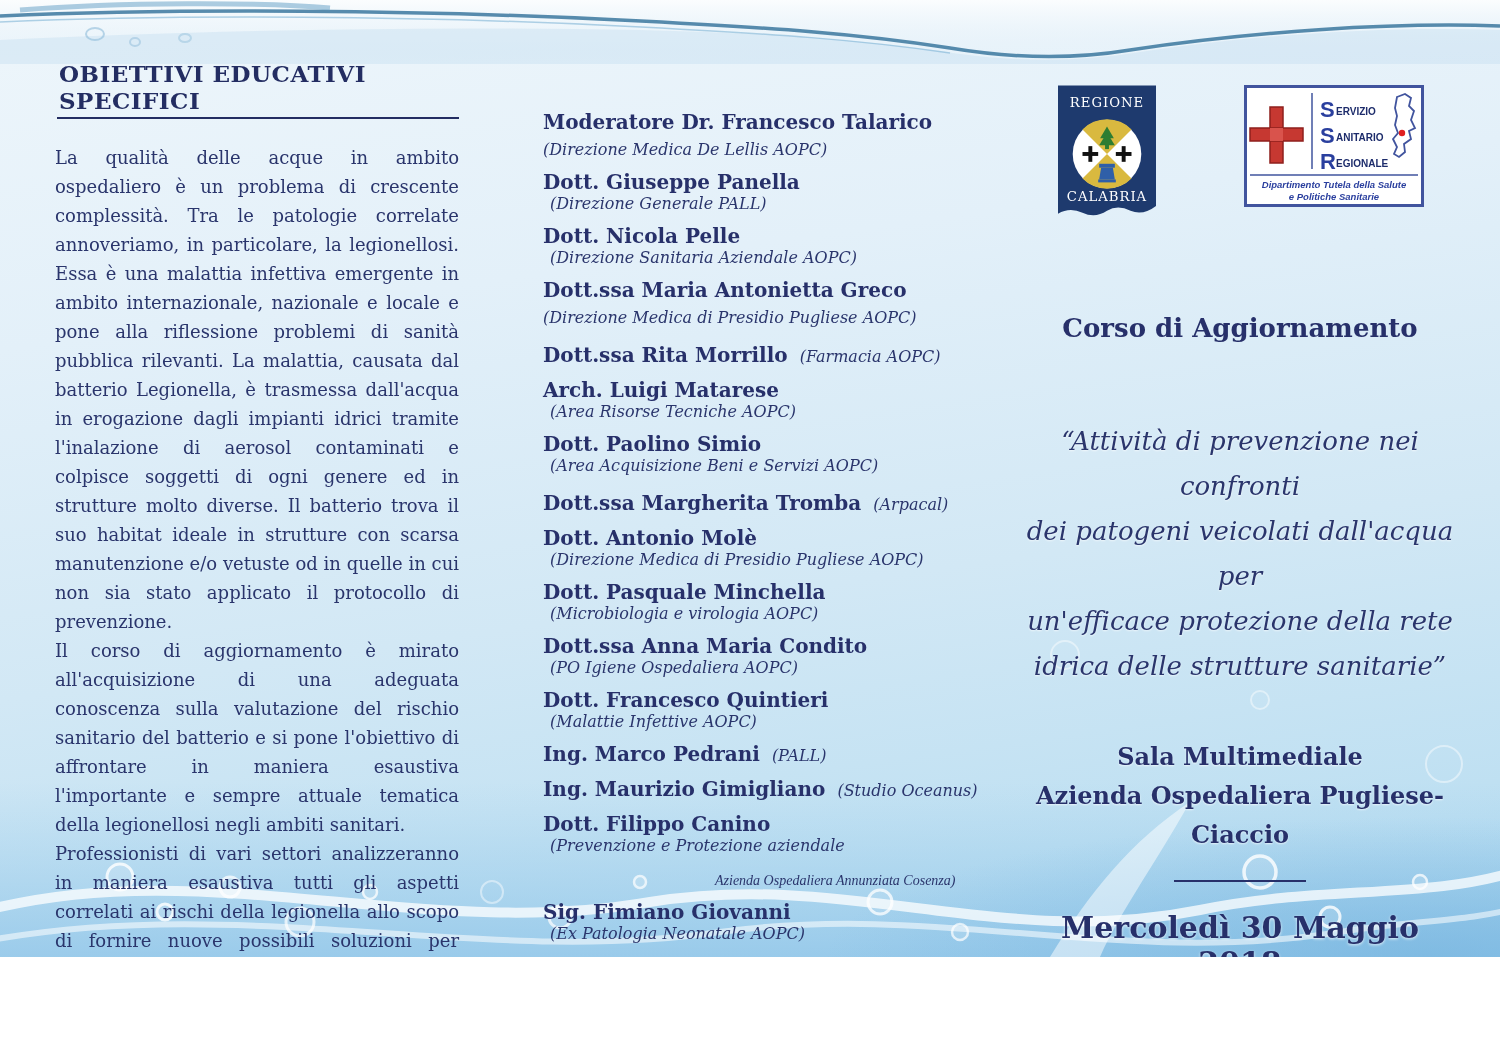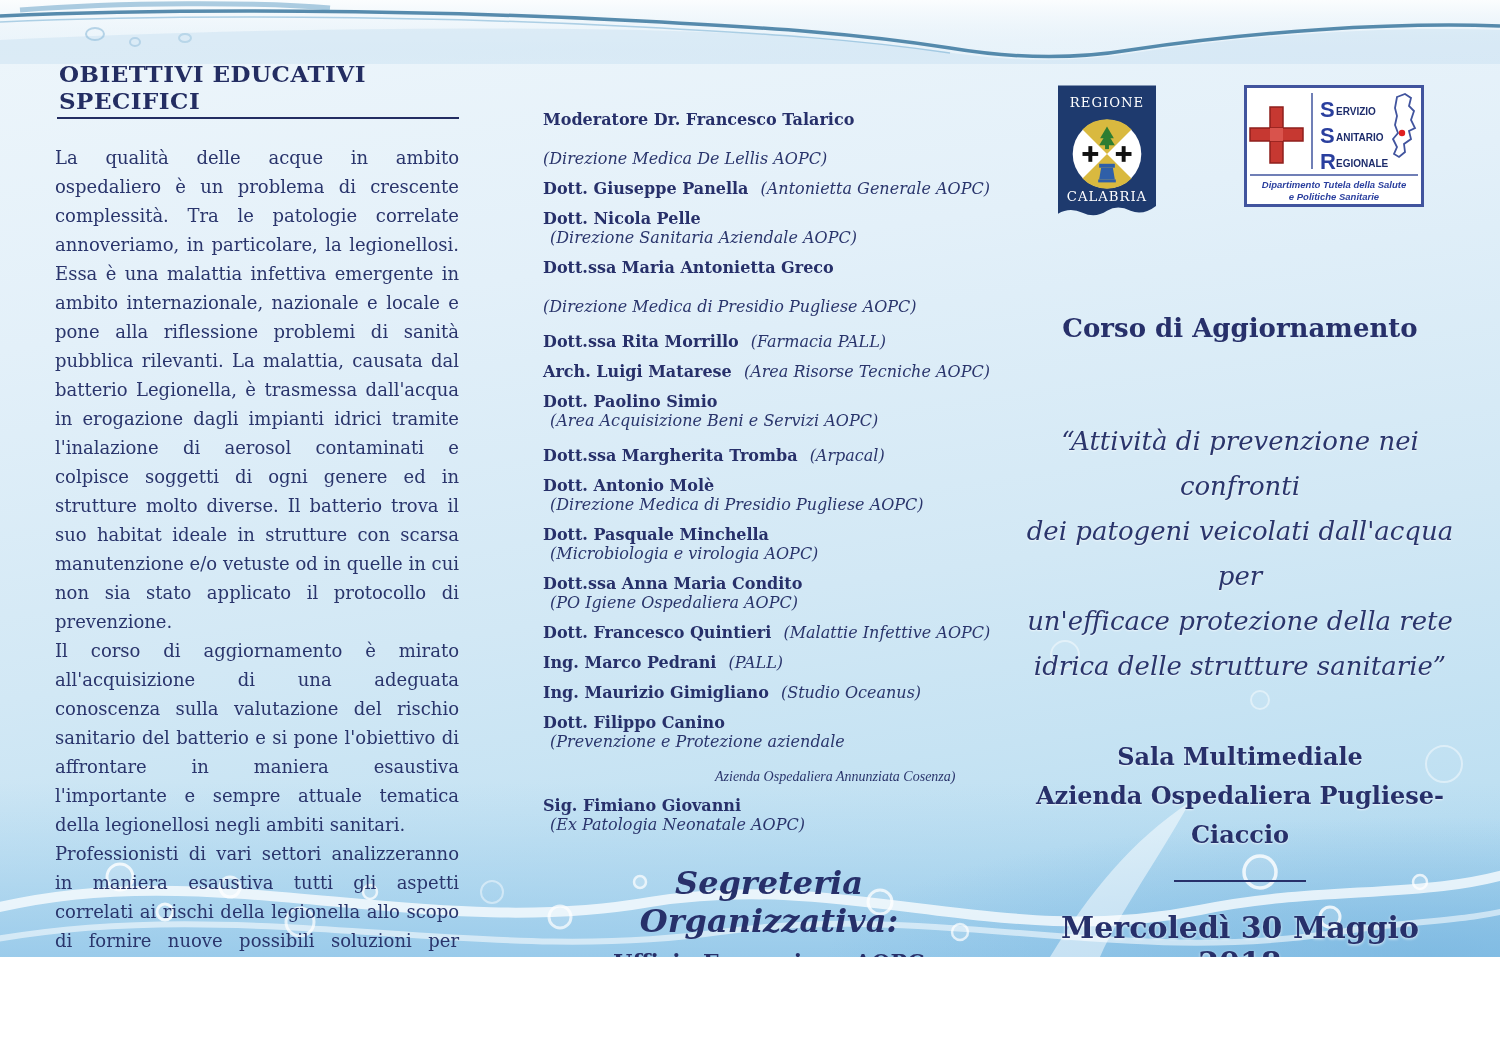--- a/index.html
+++ b/index.html
@@ -23,23 +23,23 @@
     display:inline-block;font-size:23px;font-weight:bold;color:#232d62;
     letter-spacing:.5px;border-bottom:2px solid #232d62;padding:0 4px 3px 2px;
     margin-left:2px;
   }
   .body-text{margin-top:24px;font-size:18px;line-height:29px;text-align:justify;color:#2a356c;}
   .body-text p{margin:0;}
 
   
   .panel-middle{left:543px;top:110px;width:452px;}
   .speaker{margin-bottom:11px;}
-  .speaker .name{font-weight:bold;font-size:16px;color:#27306a;}
+  .speaker .name{font-weight:bold;font-size:20px;color:#27306a;}
   .speaker .aff{font-style:italic;font-size:16px;color:#2a356c;margin-left:7px;white-space:nowrap;}
-  .speaker.block .aff{display:block;margin-left:0;margin-top:20px;white-space:normal;}
+  .speaker.block .aff{display:block;margin-left:0;margin-top:6px;white-space:normal;}
   .speaker .aff2{display:block;font-style:italic;font-size:14px;color:#2a356c;padding-left:172px;margin-top:18px;font-family:Liberation Serif, serif;}
   .speaker.gap-top{margin-top:16px;}
   .secretariat{margin-top:30px;text-align:center;}
   .sec-title{font-style:italic;font-weight:bold;font-size:32px;color:#27306a;}
   .sec-line1{font-weight:bold;font-size:22px;color:#27306a;margin-top:9px;}
   .sec-line2{font-weight:bold;font-size:20px;color:#27306a;margin-top:5px;}
 
   
   .panel-right{left:1020px;top:85px;width:440px;text-align:center;}
   .r-logo-row{display:flex;justify-content:space-between;align-items:flex-start;padding:0 36px 0 38px;}
@@ -119,33 +119,33 @@
   </div>
 
   <div class="panel panel-middle">
 
     <div class="speaker block">
       <span class="name">Moderatore Dr. Francesco Talarico</span>
       <span class="aff">(Direzione Medica De Lellis AOPC)</span>
     </div>
     <div class="speaker">
       <span class="name">Dott. Giuseppe Panella</span>
-      <span class="aff">(Antonietta Generale AOPC)</span>
+      <span class="aff">(Direzione Generale PALL)</span>
     </div>
     <div class="speaker">
       <span class="name">Dott. Nicola Pelle</span>
       <span class="aff">(Direzione Sanitaria Aziendale AOPC)</span>
     </div>
     <div class="speaker block">
       <span class="name">Dott.ssa Maria Antonietta Greco</span>
       <span class="aff">(Direzione Medica di Presidio Pugliese AOPC)</span>
     </div>
     <div class="speaker gap-top">
       <span class="name">Dott.ssa Rita Morrillo</span>
-      <span class="aff">(Farmacia PALL)</span>
+      <span class="aff">(Farmacia AOPC)</span>
     </div>
     <div class="speaker">
       <span class="name">Arch. Luigi Matarese</span>
       <span class="aff">(Area Risorse Tecniche AOPC)</span>
     </div>
     <div class="speaker">
       <span class="name">Dott. Paolino Simio</span>
       <span class="aff">(Area Acquisizione Beni e Servizi AOPC)</span>
     </div>
     <div class="speaker gap-top">

